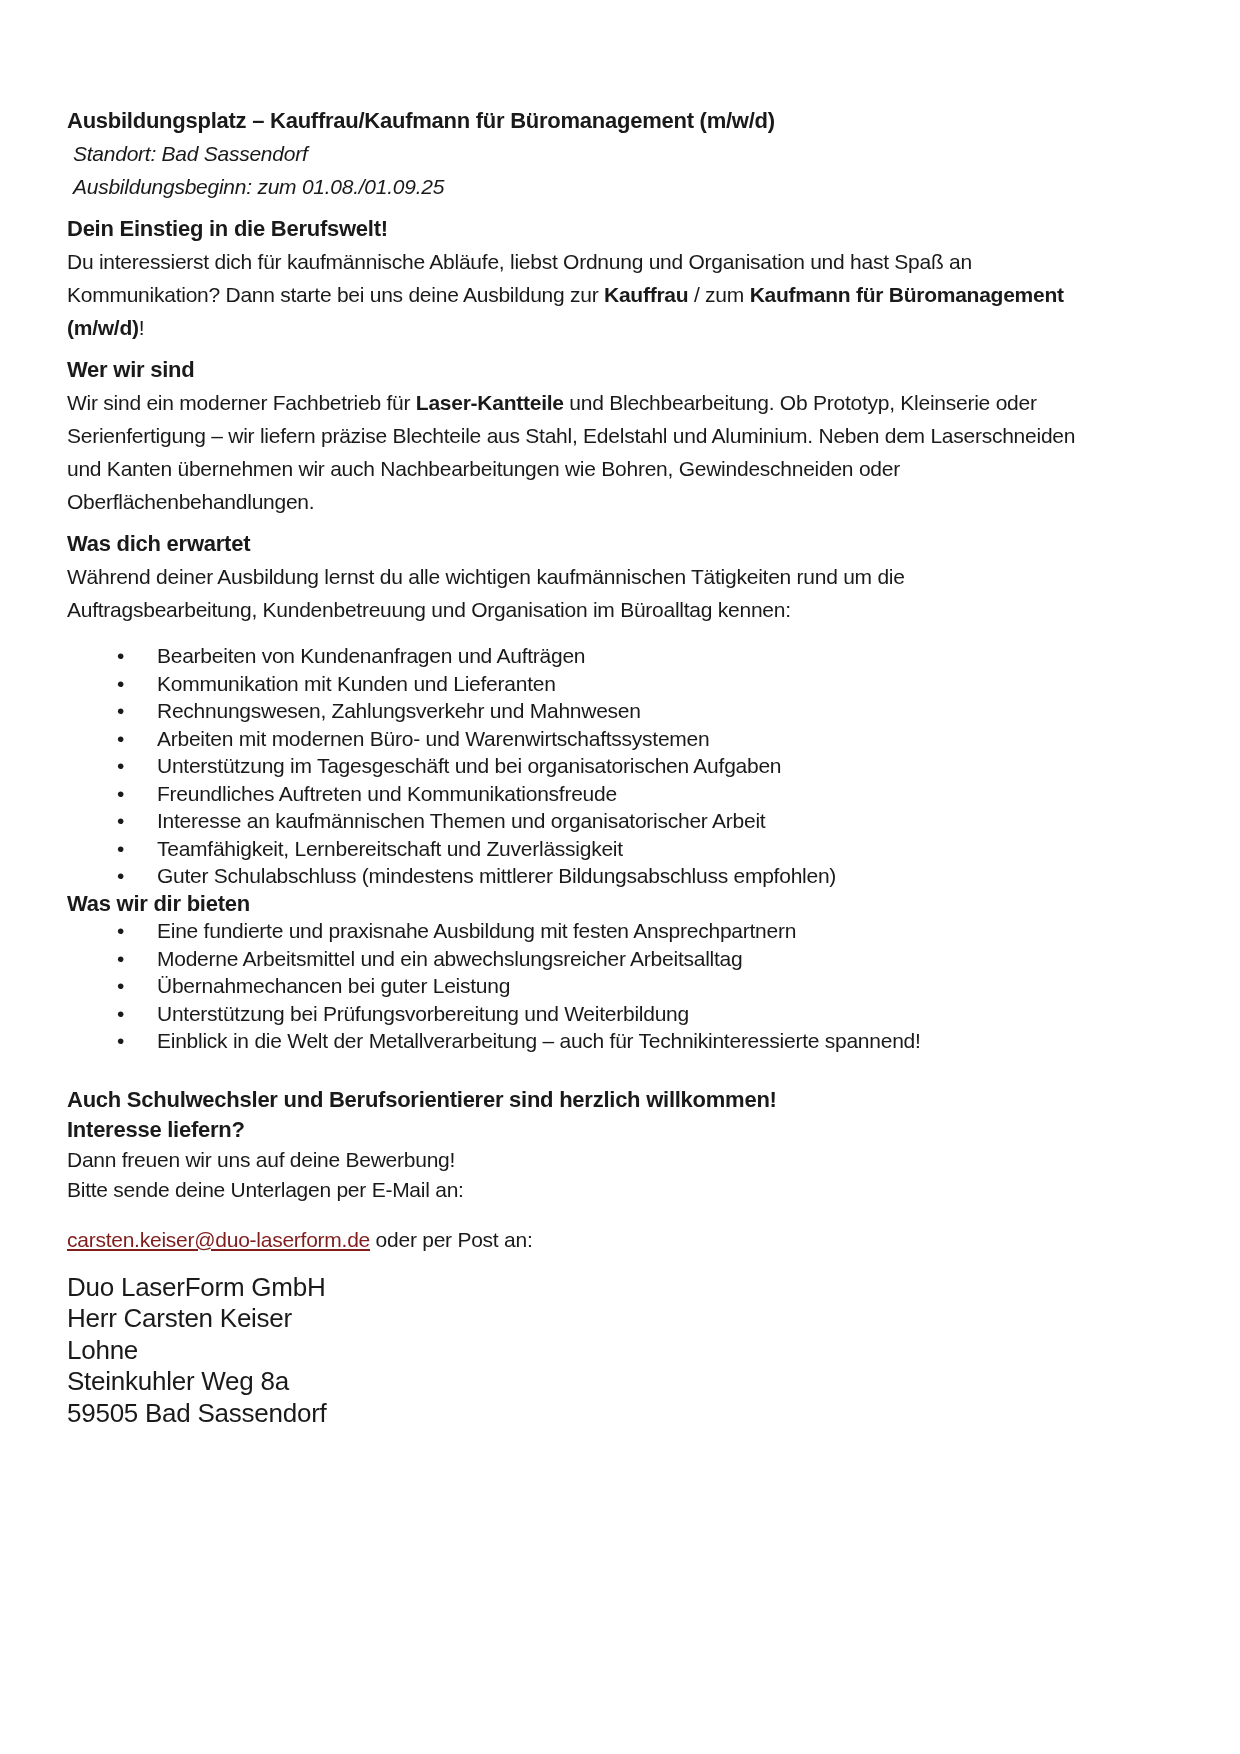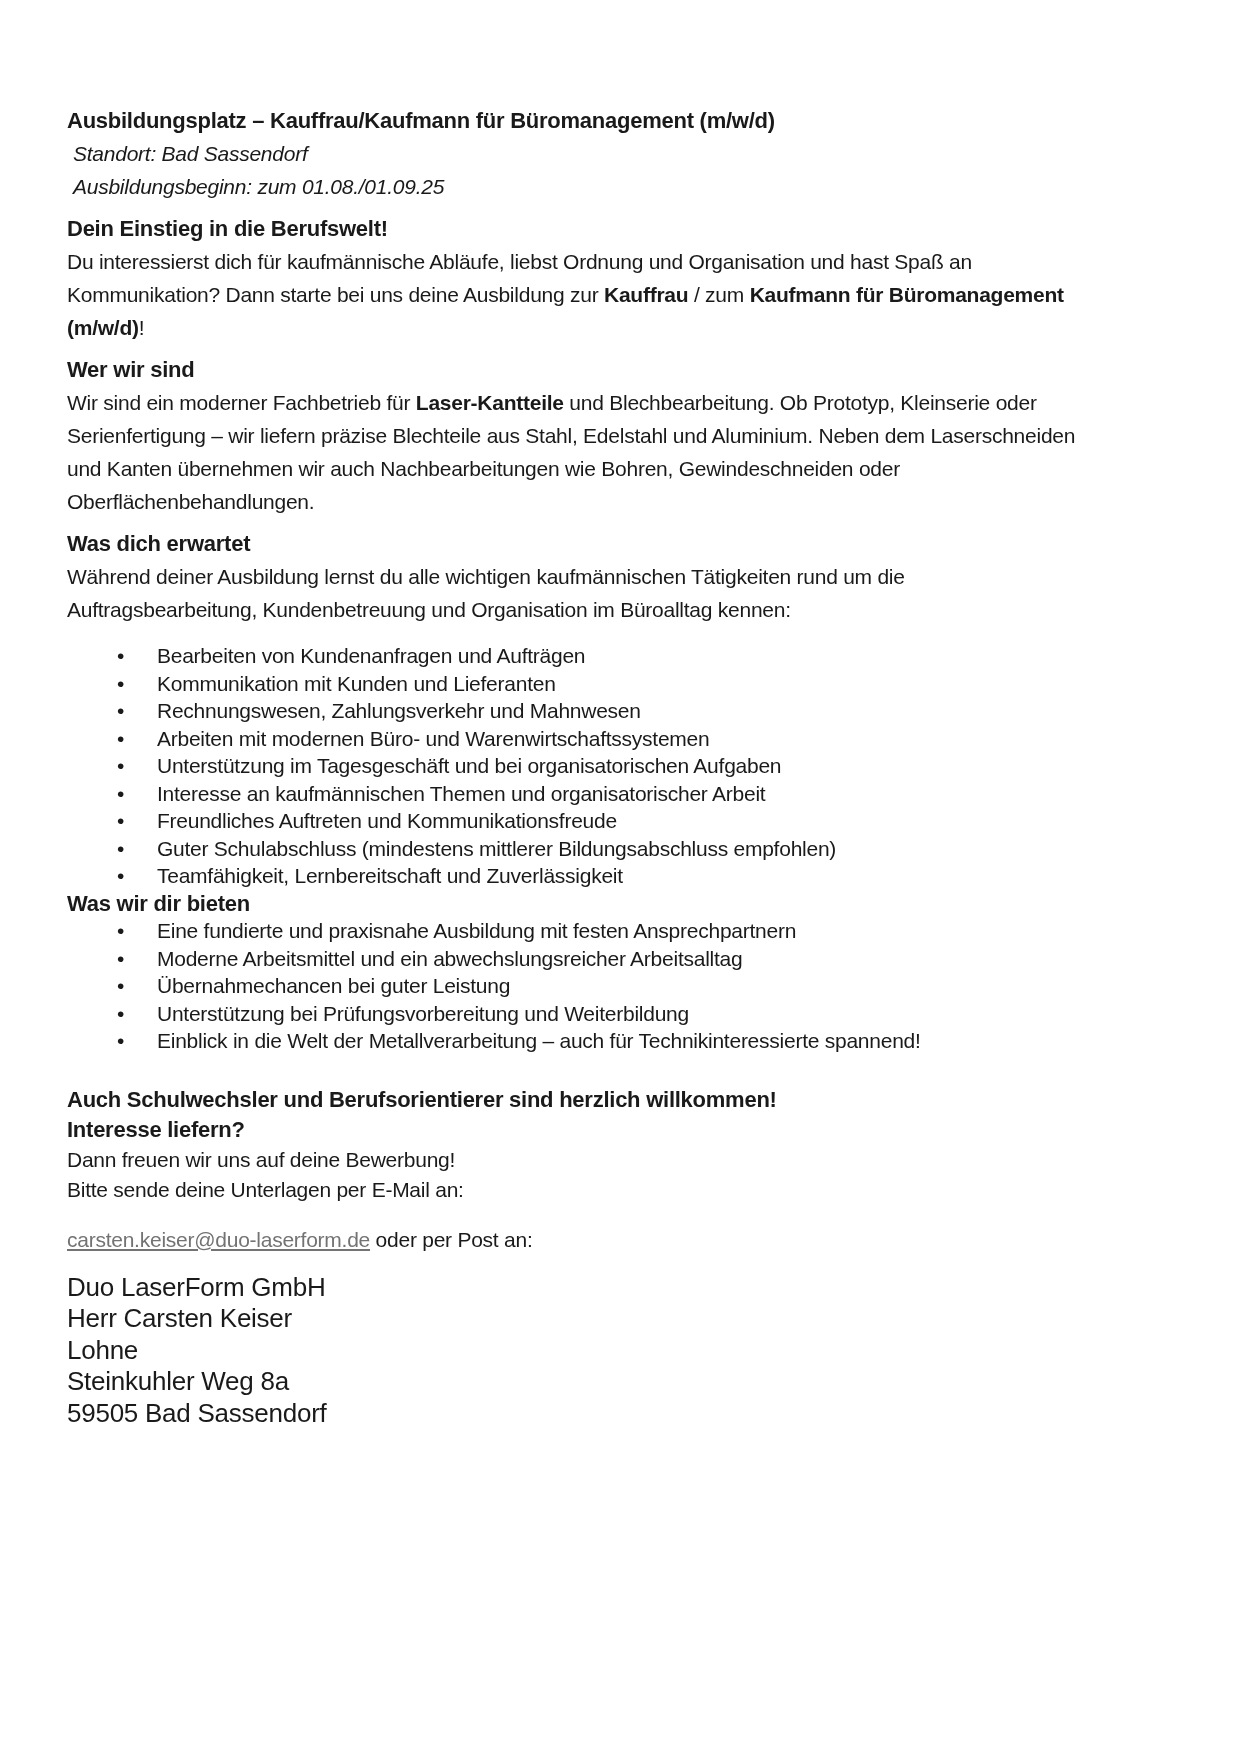--- a/index.html
+++ b/index.html
@@ -81,21 +81,21 @@
     font-size: 21px;
     line-height: 30px;
     margin: 0;
   }
   .email-line {
     font-size: 21px;
     line-height: 30px;
     margin: 20px 0 0 0;
   }
   a.email-link {
-    color: #737373;
+    color: #7f1d1d;
     cursor: pointer;
   }
   .address-block { margin-top: 17px; }
   .address-block p {
     font-size: 26px;
     line-height: 31.5px;
     margin: 0;
   }
 </style>
 </head>
@@ -118,24 +118,24 @@
     <p class="para">Während deiner Ausbildung lernst du alle wichtigen kaufmännischen Tätigkeiten rund um die Auftragsbearbeitung, Kundenbetreuung und Organisation im Büroalltag kennen:</p>
     <ul class="bullets">
       <li>Bearbeiten von Kundenanfragen und Aufträgen</li>
       <li>Kommunikation mit Kunden und Lieferanten</li>
       <li>Rechnungswesen, Zahlungsverkehr und Mahnwesen</li>
       <li>Arbeiten mit modernen Büro- und Warenwirtschaftssystemen</li>
       <li>Unterstützung im Tagesgeschäft und bei organisatorischen Aufgaben</li>
     </ul>
 
     <ul class="bullets tight">
+      <li>Freundliches Auftreten und Kommunikationsfreude</li>
       <li>Interesse an kaufmännischen Themen und organisatorischer Arbeit</li>
-      <li>Freundliches Auftreten und Kommunikationsfreude</li>
+      <li>Teamfähigkeit, Lernbereitschaft und Zuverlässigkeit</li>
       <li>Guter Schulabschluss (mindestens mittlerer Bildungsabschluss empfohlen)</li>
-      <li>Teamfähigkeit, Lernbereitschaft und Zuverlässigkeit</li>
     </ul>
 
     <h2 class="list-heading">Was wir dir bieten</h2>
     <ul class="bullets tight">
       <li>Eine fundierte und praxisnahe Ausbildung mit festen Ansprechpartnern</li>
       <li>Moderne Arbeitsmittel und ein abwechslungsreicher Arbeitsalltag</li>
       <li>Übernahmechancen bei guter Leistung</li>
       <li>Unterstützung bei Prüfungsvorbereitung und Weiterbildung</li>
       <li>Einblick in die Welt der Metallverarbeitung – auch für Technikinteressierte spannend!</li>
     </ul>

